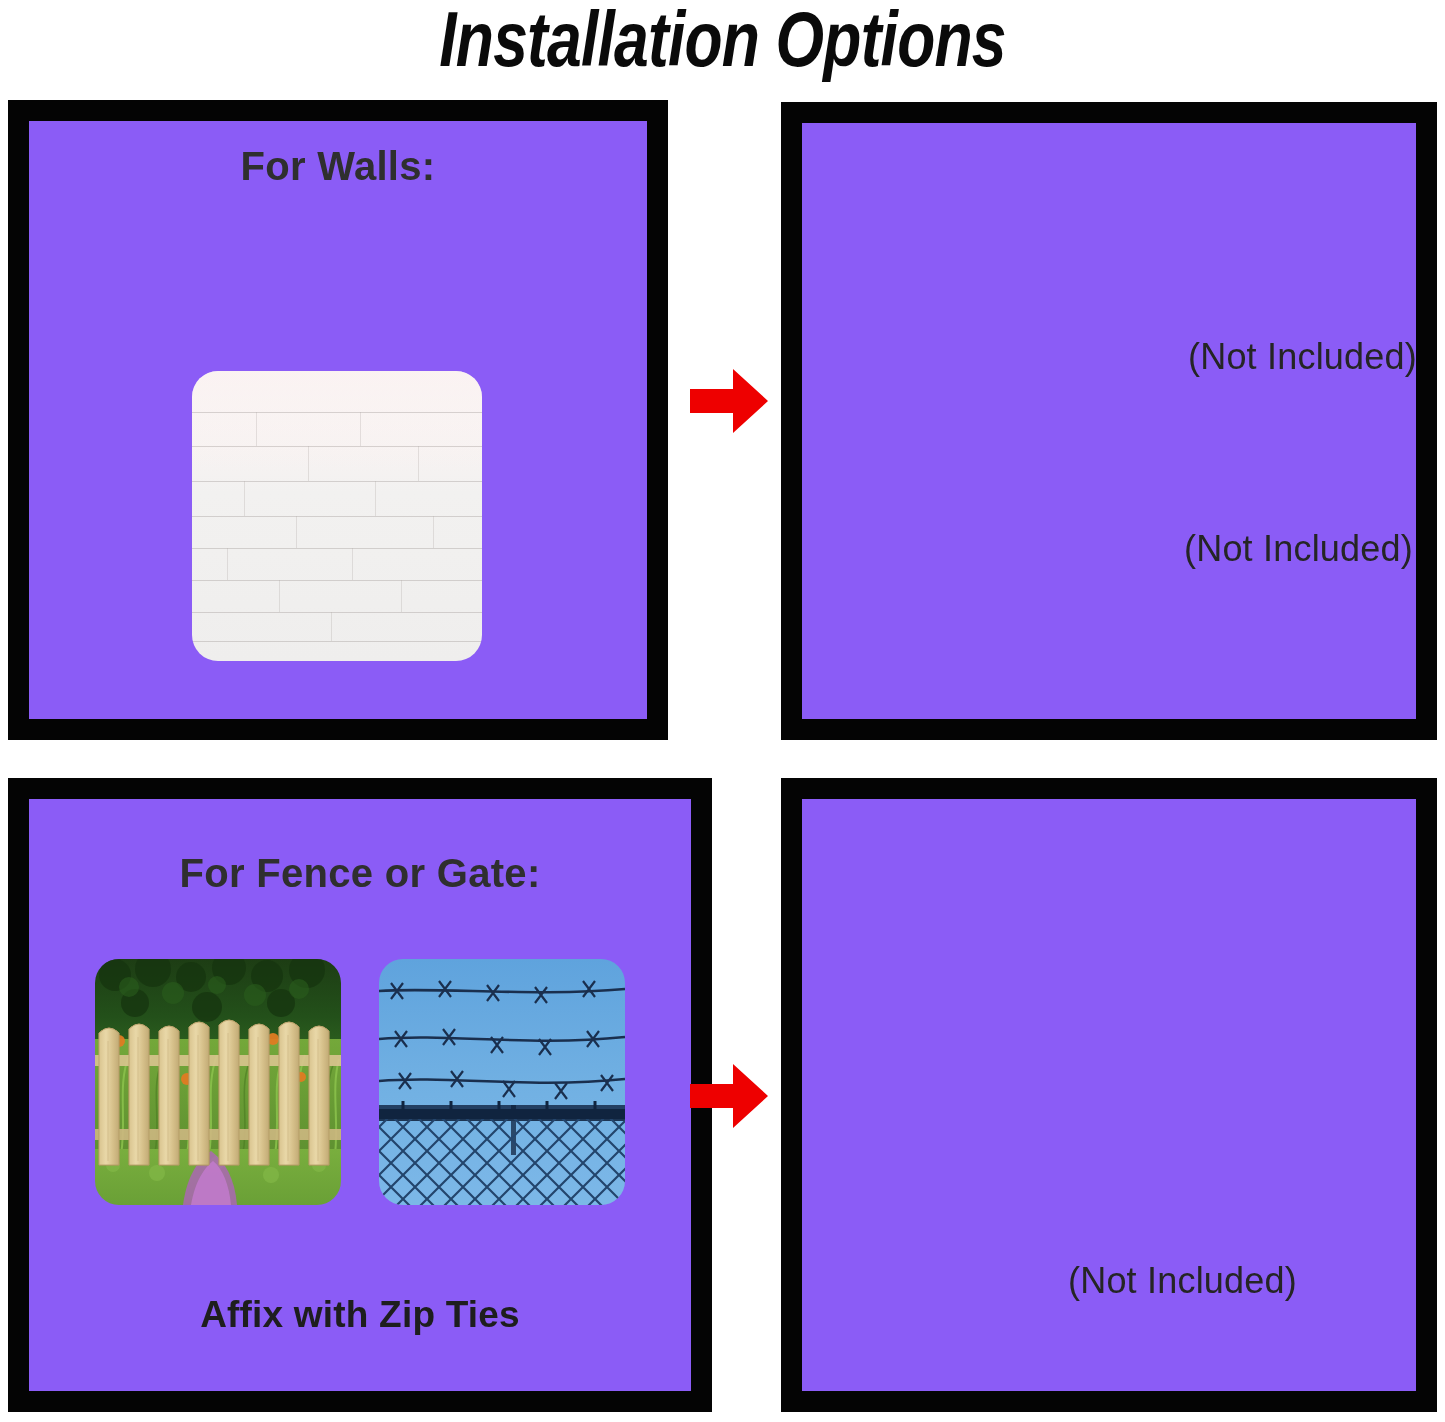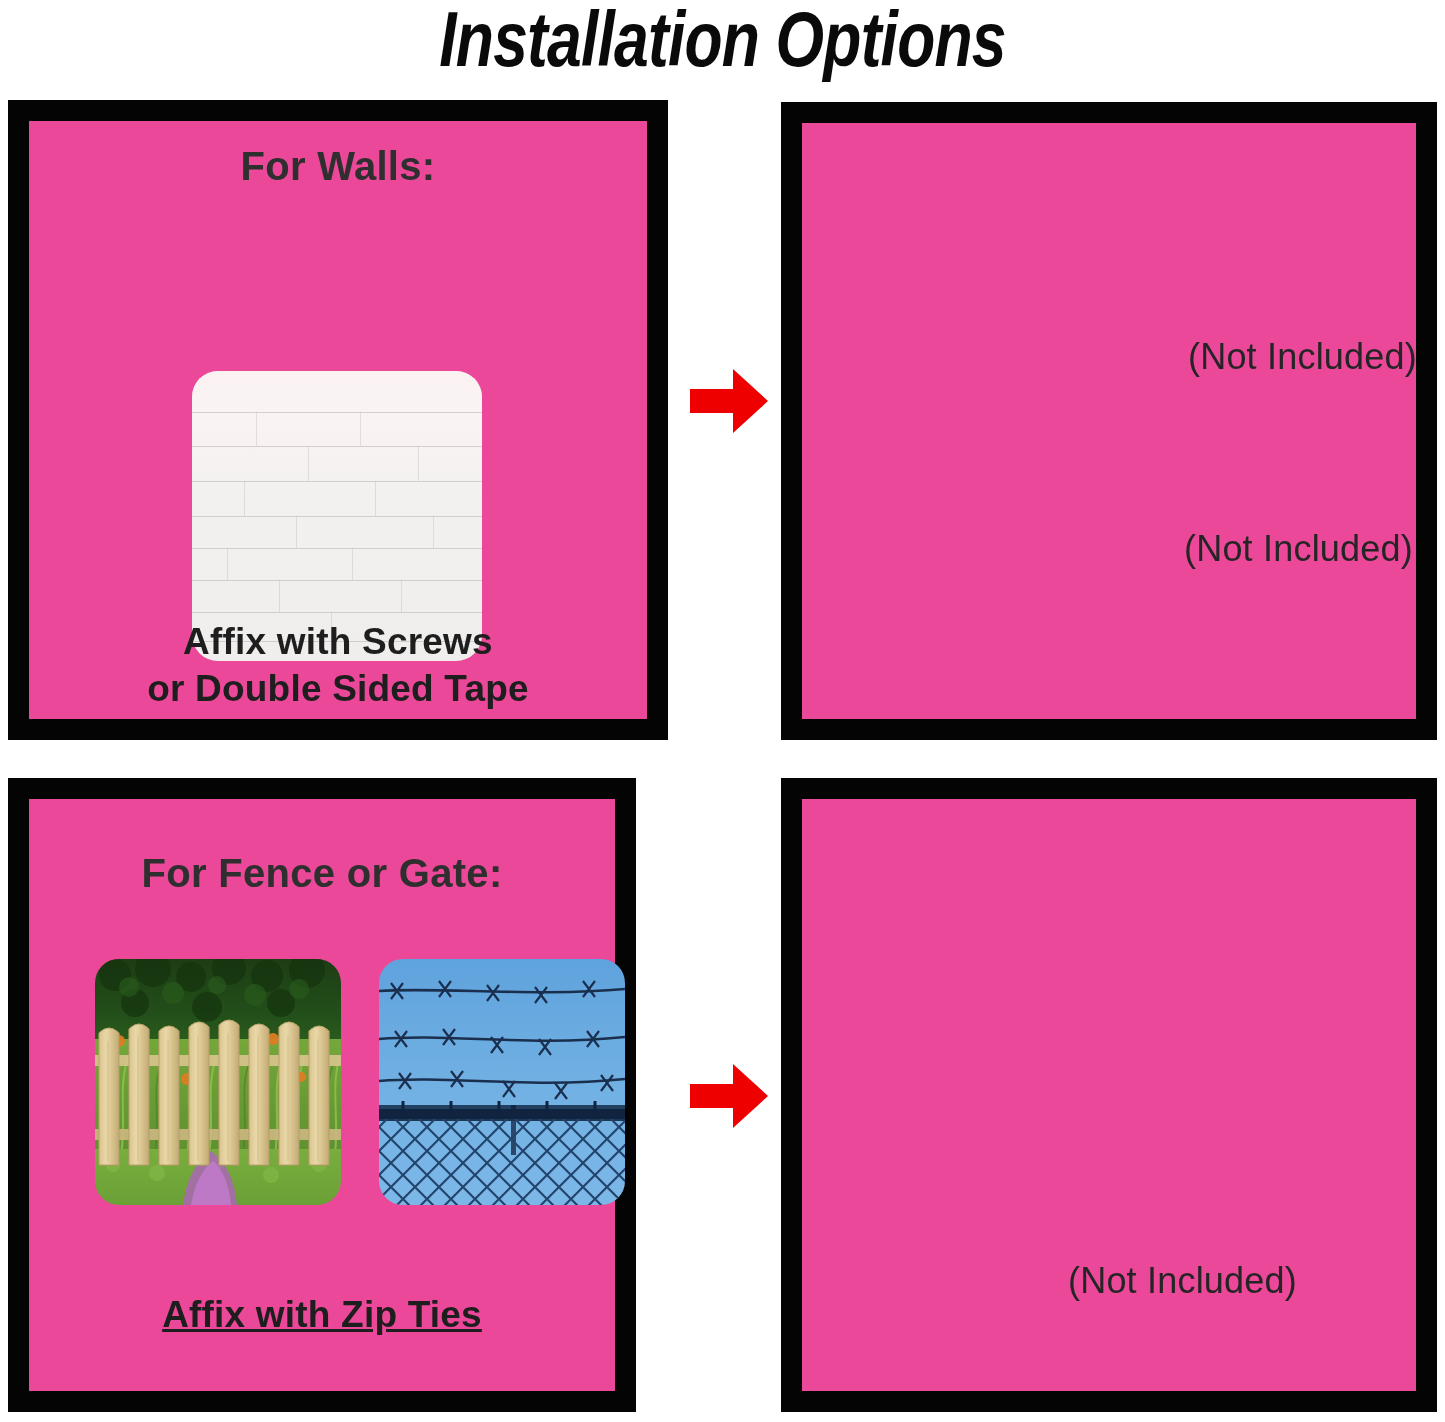--- a/index.html
+++ b/index.html
@@ -17,27 +17,27 @@
     font-weight:bold;font-style:italic;
     color:#0a0a0a;
     letter-spacing:-1px;
     transform:scaleX(.80);
     white-space:nowrap;
   }
 
   
   .panel{
     position:absolute;
-    background:#ec4899;
+    background:#8b5cf6;
     border:21px solid #040404;
     box-sizing:border-box;
   }
   #panel-walls        {left:8px;  top:100px;  width:660px; height:640px;}
   #panel-wall-hw      {left:781px;top:102px;  width:656px; height:638px;}
-  #panel-fence        {left:8px;  top:778px;  width:628px; height:634px;}
+  #panel-fence        {left:8px;  top:778px;  width:704px; height:634px;}
   #panel-fence-hw     {left:781px;top:778px;  width:656px; height:634px;}
 
   .panel-inner{position:absolute;inset:0;}
 
   
   .heading{
     position:absolute;width:100%;text-align:center;
     font-size:40px;font-weight:bold;color:#2f2f2f;
     letter-spacing:.3px;
   }
@@ -111,24 +111,20 @@
       <div class="vline" style="left:63%;top:38%;height:12%"></div>
       <div class="vline" style="left:36%;top:50%;height:11%"></div>
       <div class="vline" style="left:83%;top:50%;height:11%"></div>
       <div class="vline" style="left:12%;top:61%;height:11%"></div>
       <div class="vline" style="left:55%;top:61%;height:11%"></div>
       <div class="vline" style="left:30%;top:72%;height:11%"></div>
       <div class="vline" style="left:72%;top:72%;height:11%"></div>
       <div class="vline" style="left:48%;top:83%;height:10%"></div>
     </div>
 
-    <div class="caption" style="top:497px;">
-      <span>Affix with Screws</span><br>
-      <span>or Double Sided Tape</span>
-    </div>
 
   </div>
 </div>
 
 <div class="arrow" id="arrow-walls">
   <svg viewBox="0 0 82 68" width="82" height="68" aria-hidden="true">
     <path d="M2 22 H45 V2 L80 34 L45 66 V46 H2 Z" fill="#EE0000"></path>
   </svg>
 </div>
 
@@ -334,21 +330,21 @@
             <path d="M216 142 v8"></path>
         </g>
 
         <rect x="132" y="146" width="5" height="50" fill="#10243f" opacity=".85"></rect>
 
         <rect x="0" y="160" width="246" height="86" fill="url(#chainlink)"></rect>
         <rect x="0" y="160" width="246" height="86" fill="#7cb9e8" opacity=".12"></rect>
       </svg>
     </div>
 
-    <div class="caption" style="top:492px;text-decoration:underline;">Affix with Zip Ties</div>
+    <div class="caption" style="top:492px;">Affix with Zip Ties</div>
 
   </div>
 </div>
 
 <div class="arrow" id="arrow-fence">
   <svg viewBox="0 0 82 68" width="82" height="68" aria-hidden="true">
     <path d="M2 22 H45 V2 L80 34 L45 66 V46 H2 Z" fill="#EE0000"></path>
   </svg>
 </div>
 

